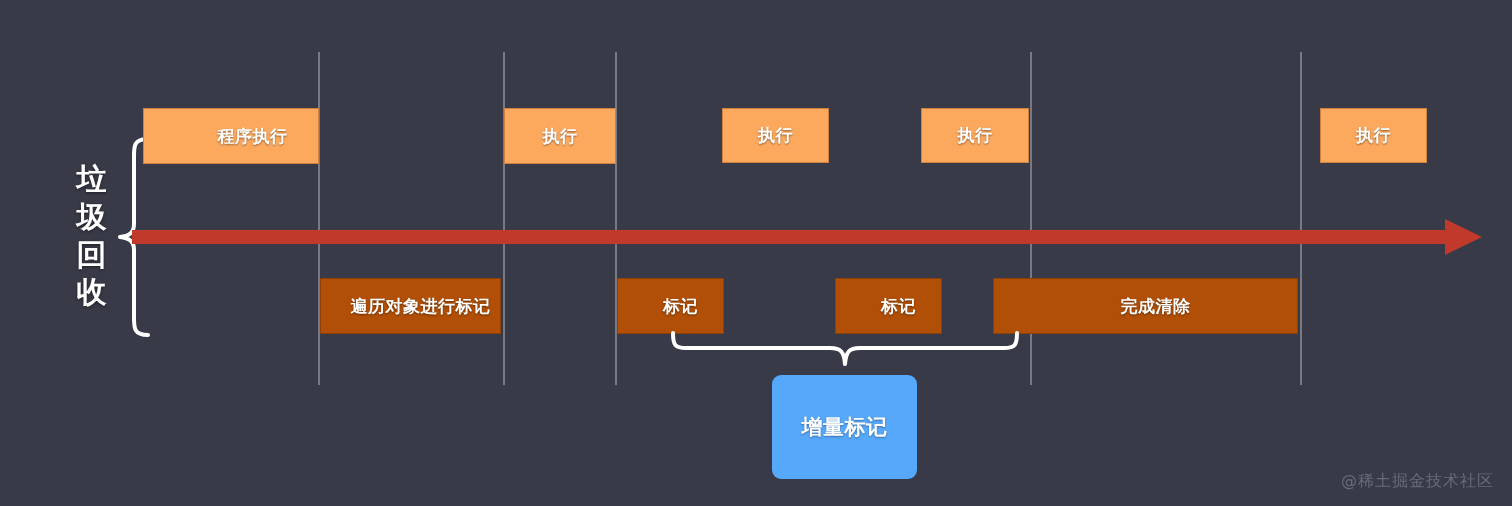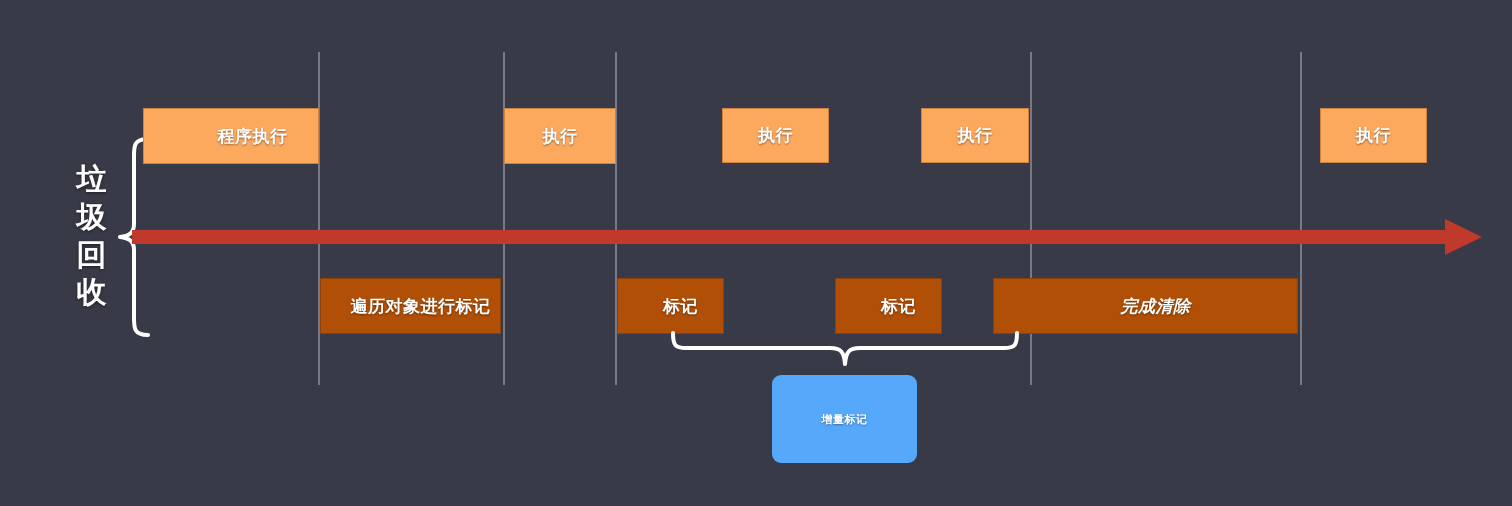--- a/index.html
+++ b/index.html
@@ -92,28 +92,28 @@
     height: 44px;
   }
   #incr-brace svg { display: block; width: 100%; height: 100%; }
 
   
   #incr-box {
     position: absolute;
     left: 772px;
     top: 375px;
     width: 145px;
-    height: 88px;
+    height: 104px;
     background: #56a8fb;
     border-radius: 9px;
     display: flex;
     align-items: center;
     justify-content: center;
     color: #ffffff;
-    font-size: 11px;
+    font-size: 21px;
     font-weight: bold;
     letter-spacing: 0.5px;
     text-shadow: 0 1px 2px rgba(0,0,0,0.35);
     white-space: nowrap;
   }
 
   
   #watermark {
     position: absolute;
     right: 18px;
@@ -177,27 +177,28 @@
   <div id="marking-layer">
       <div class="phase-box mark" style="left: 320px; top: 278px; width: 181px; height: 56px;">
         <span>遍历对象进行标记</span>
       </div>
       <div class="phase-box mark" style="left: 617px; top: 278px; width: 107px; height: 56px;">
         <span>标记</span>
       </div>
       <div class="phase-box mark" style="left: 835px; top: 278px; width: 107px; height: 56px;">
         <span>标记</span>
       </div>
-      <div class="phase-box mark" style="left: 993px; top: 278px; width: 305px; height: 56px; font-style: italic;">
+      <div class="phase-box mark" style="left: 993px; top: 278px; width: 305px; height: 56px;">
         <span>完成清除</span>
       </div>
     </div>
 
   <div id="incr-brace">
     <svg viewBox="0 0 350 44" preserveAspectRatio="none" aria-hidden="true">
       <path d="M 3 2 C 3 14 5 17 16 17 L 160 17 C 171 17 174 21 175 33 C 176 21 179 17 190 17 L 334 17 C 345 17 347 14 347 2" fill="none" stroke="#ffffff" stroke-width="4" stroke-linecap="round" stroke-linejoin="round"></path>
     </svg>
   </div>
 
   <div id="incr-box">增量标记</div>
 
+  <div id="watermark">@稀土掘金技术社区</div>
 
 </div>
 
 </body></html>

